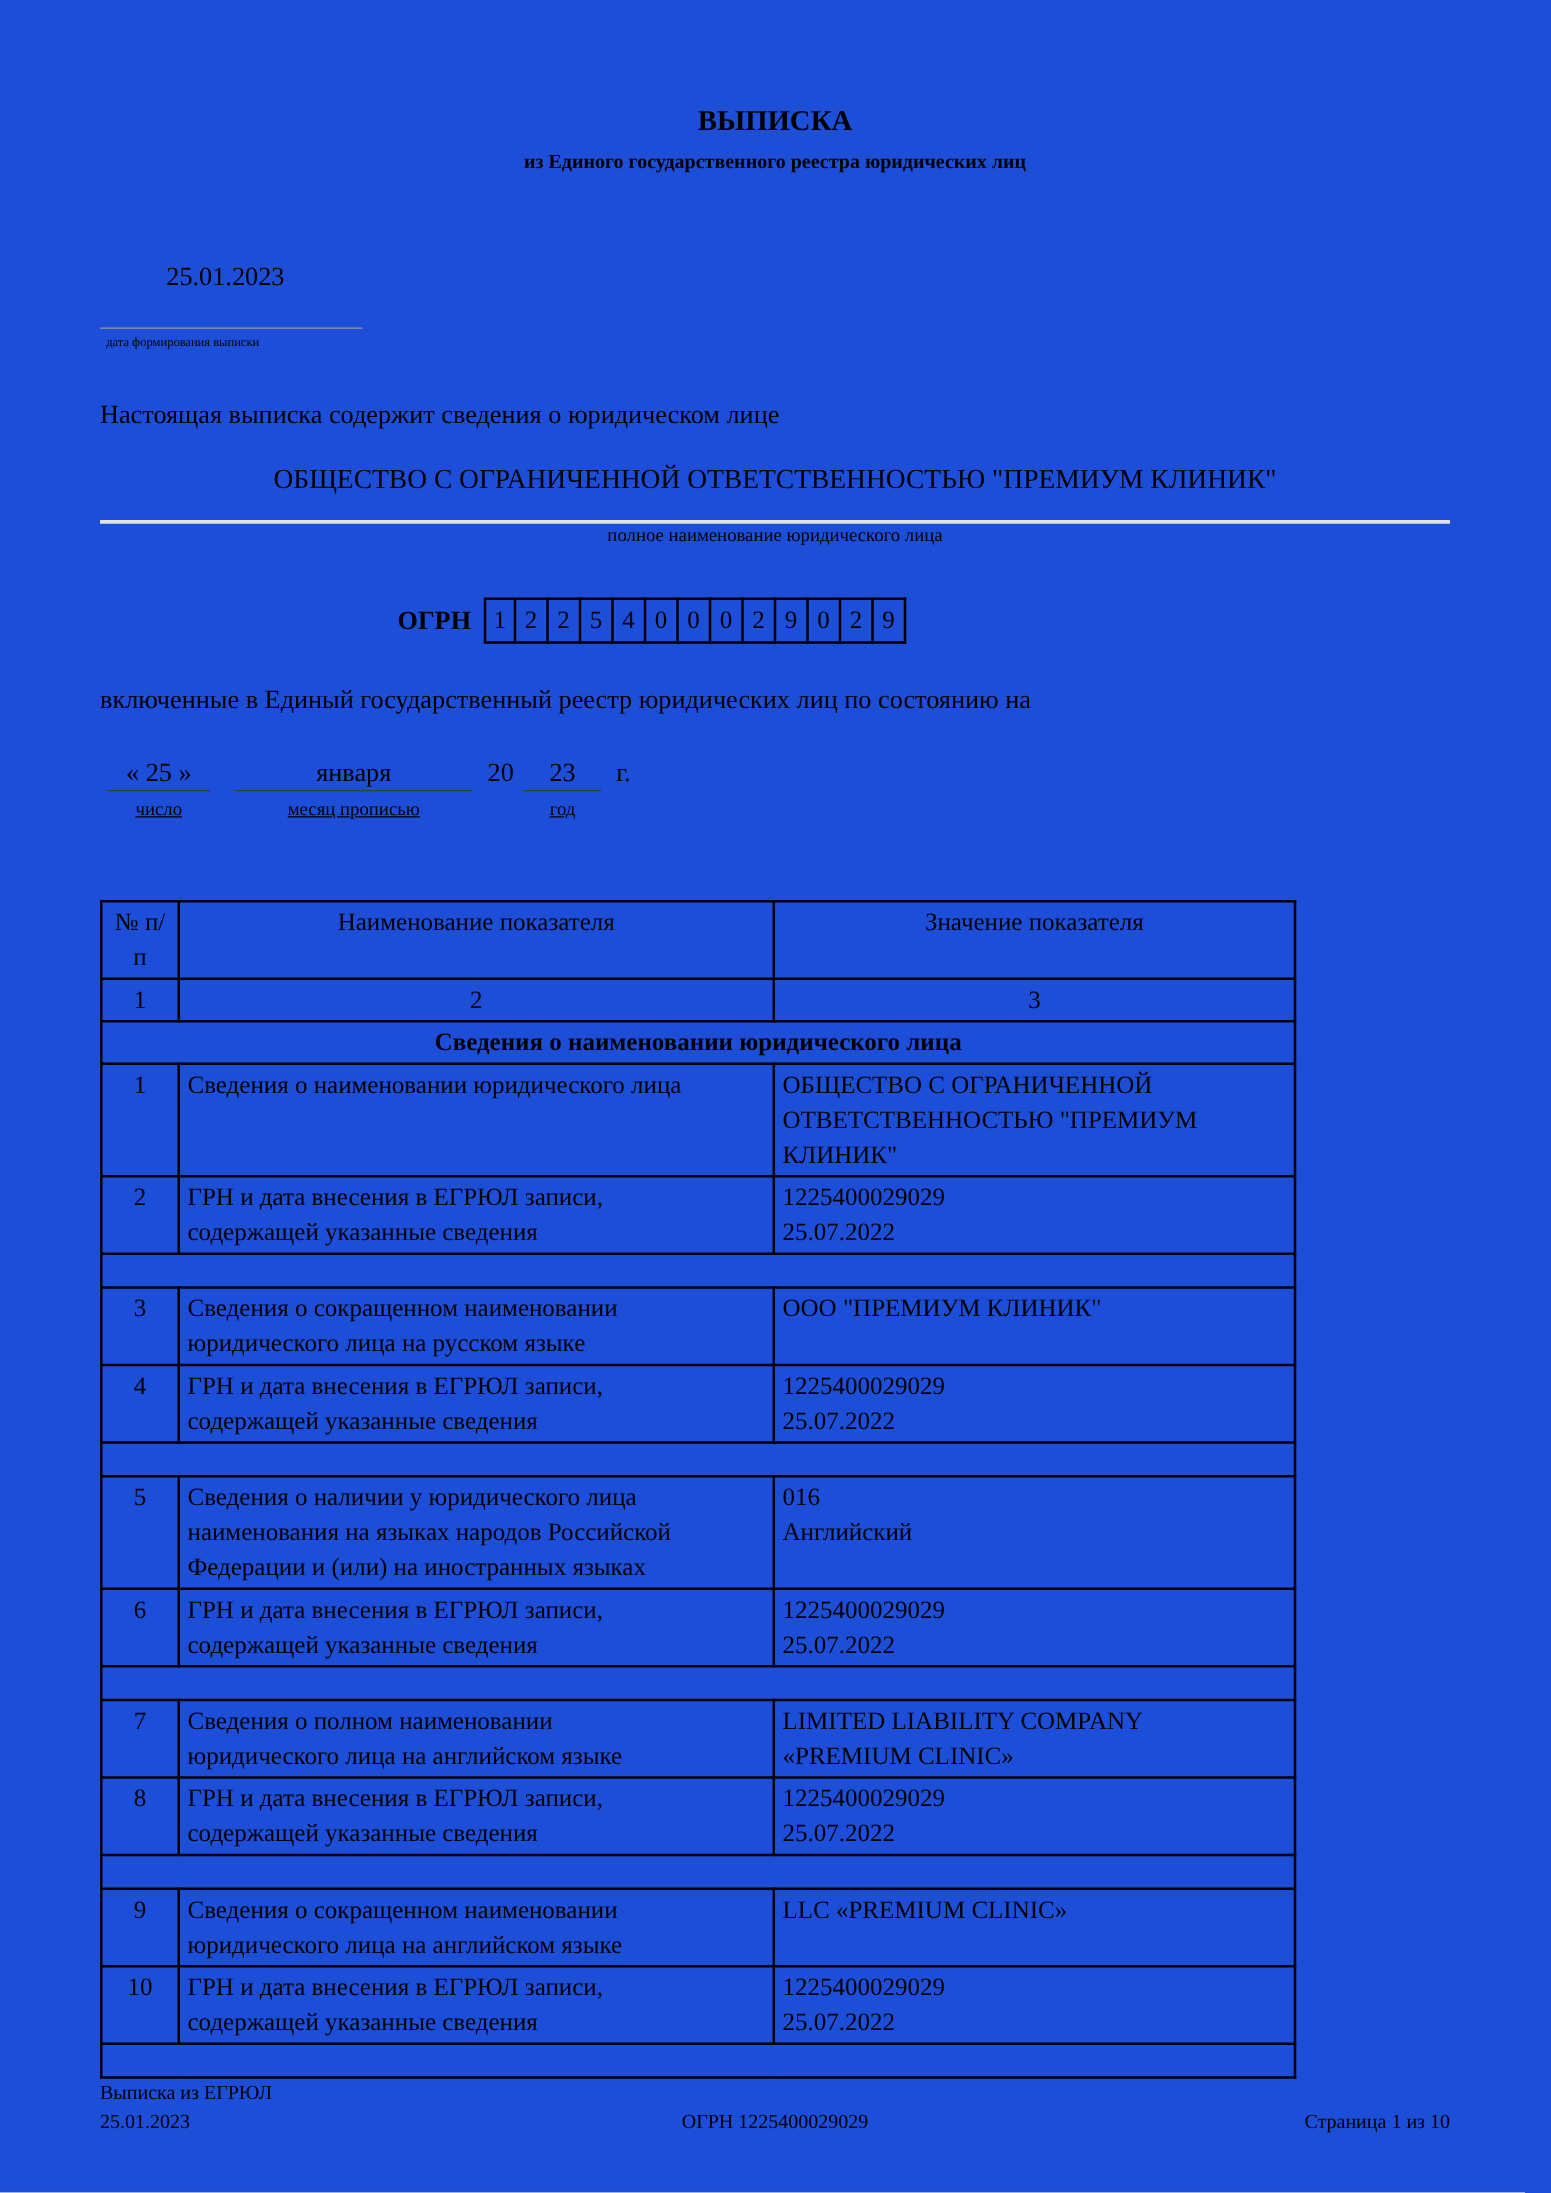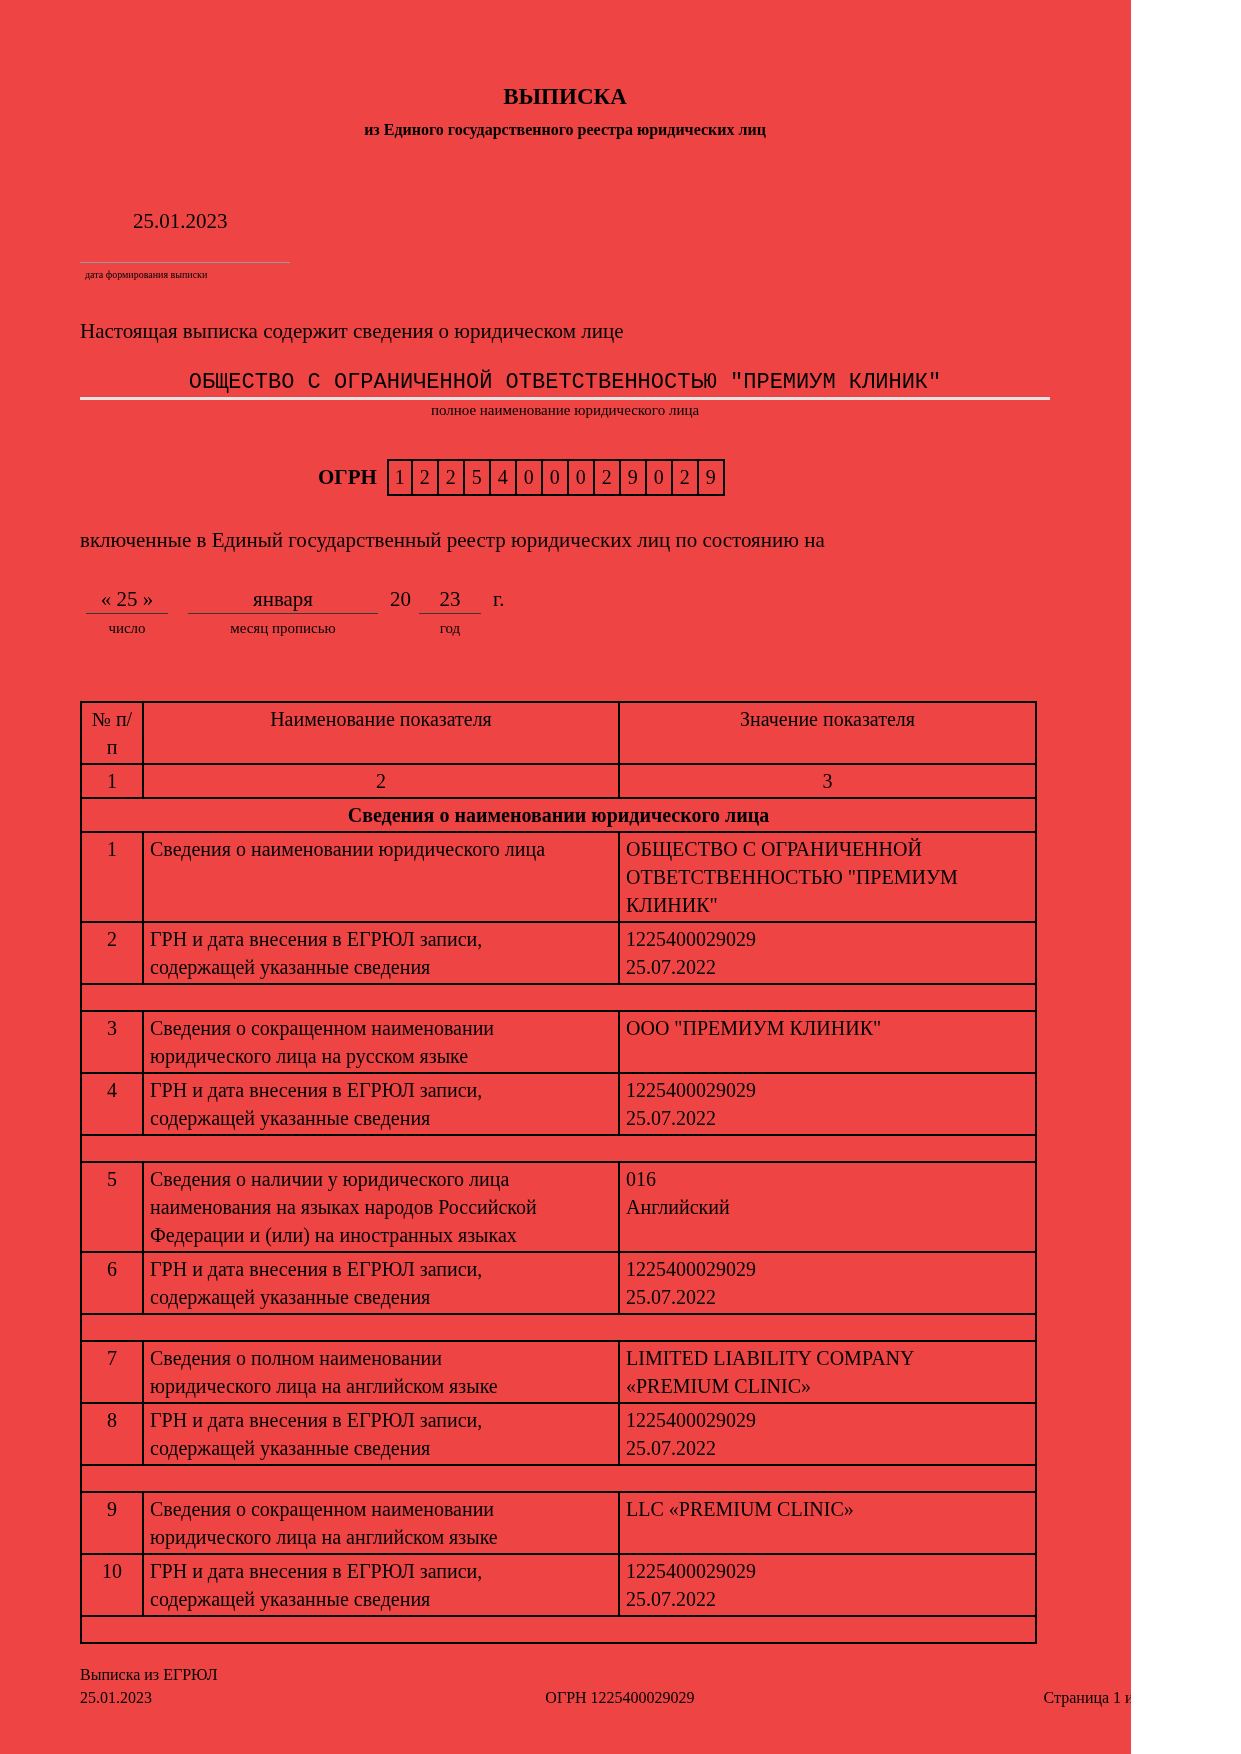--- a/index.html
+++ b/index.html
@@ -1,59 +1,59 @@
 <!DOCTYPE html>
 <html lang="ru"><head>
 <meta charset="utf-8">
 <style>
   * { margin:0; padding:0; box-sizing:border-box; }
   html,body { background:#ffffff; }
   .page {
     position:relative;
-    width:1131px; height:1754px;
-    background:#ef4444;
+    width:1241px; height:1754px;
+    background:#1d4ed8;
     color:#000000;
     font-family:"Liberation Serif","DejaVu Serif",serif;
     padding:84px 81px 0 80px;
     overflow:hidden;
   }
   
   .doc-title   { text-align:center; font-weight:bold; font-size:23px; line-height:26px; }
   .doc-subtitle{ text-align:center; font-weight:bold; font-size:16px; line-height:24px; margin-top:8px; }
 
   .fd-value   { margin-top:66px; margin-left:53px; font-size:21px; line-height:26px; }
   .fd-line    { margin-top:28px; width:210px; border-top:1px solid #999; }
   .fd-caption { margin-top:3px; margin-left:5px; font-size:10px; line-height:17px; }
 
   .intro { margin-top:34px; font-size:21px; line-height:28px; }
 
   .company-name {
     margin-top:24px; text-align:center; font-size:22px; line-height:28px;
-    padding-bottom:0; border-bottom:3px solid #e3e3e3;font-family:Liberation Mono, monospace;
+    padding-bottom:19px; border-bottom:3px solid #e3e3e3;
   }
   .company-caption { margin-top:2px; text-align:center; font-size:15px; line-height:17px; }
 
   
   .ogrn-row { margin-top:40px; margin-left:238px; display:flex; align-items:center; }
   .ogrn-label { font-weight:bold; font-size:21px; margin-right:10px; }
   .ogrn-boxes { display:flex; }
   .ogrn-digit {
     width:26px; height:37px; border:2px solid #000; border-left:none;
     display:flex; align-items:center; justify-content:center;
     font-size:20px;
   }
   .ogrn-digit:first-child { border-left:2px solid #000; }
 
   .included { margin-top:30px; font-size:21px; line-height:28px; }
 
   
   .date-fields { margin-top:32px; display:flex; align-items:flex-start; font-size:21px; }
   .df { text-align:center; }
   .df-value { display:block; line-height:27px; border-bottom:1px solid #3a3a3a; padding:0 6px; }
-  .df-caption { margin-top:15px; font-size:15px; line-height:17px; }
+  .df-caption { margin-top:15px; font-size:15px; line-height:17px;text-decoration:underline; }
   .df-day   { margin-left:6px; min-width:82px; }
   .df-month { margin-left:20px; min-width:190px; }
   .df-static{ margin-left:12px; line-height:27px; }
   .df-year  { margin-left:8px; min-width:62px; }
   .df-suffix{ margin-left:12px; line-height:27px; }
 
   
   table.registry {
     margin-top:62px; border-collapse:collapse; table-layout:fixed;
     width:955px; font-size:20px; line-height:28px;

